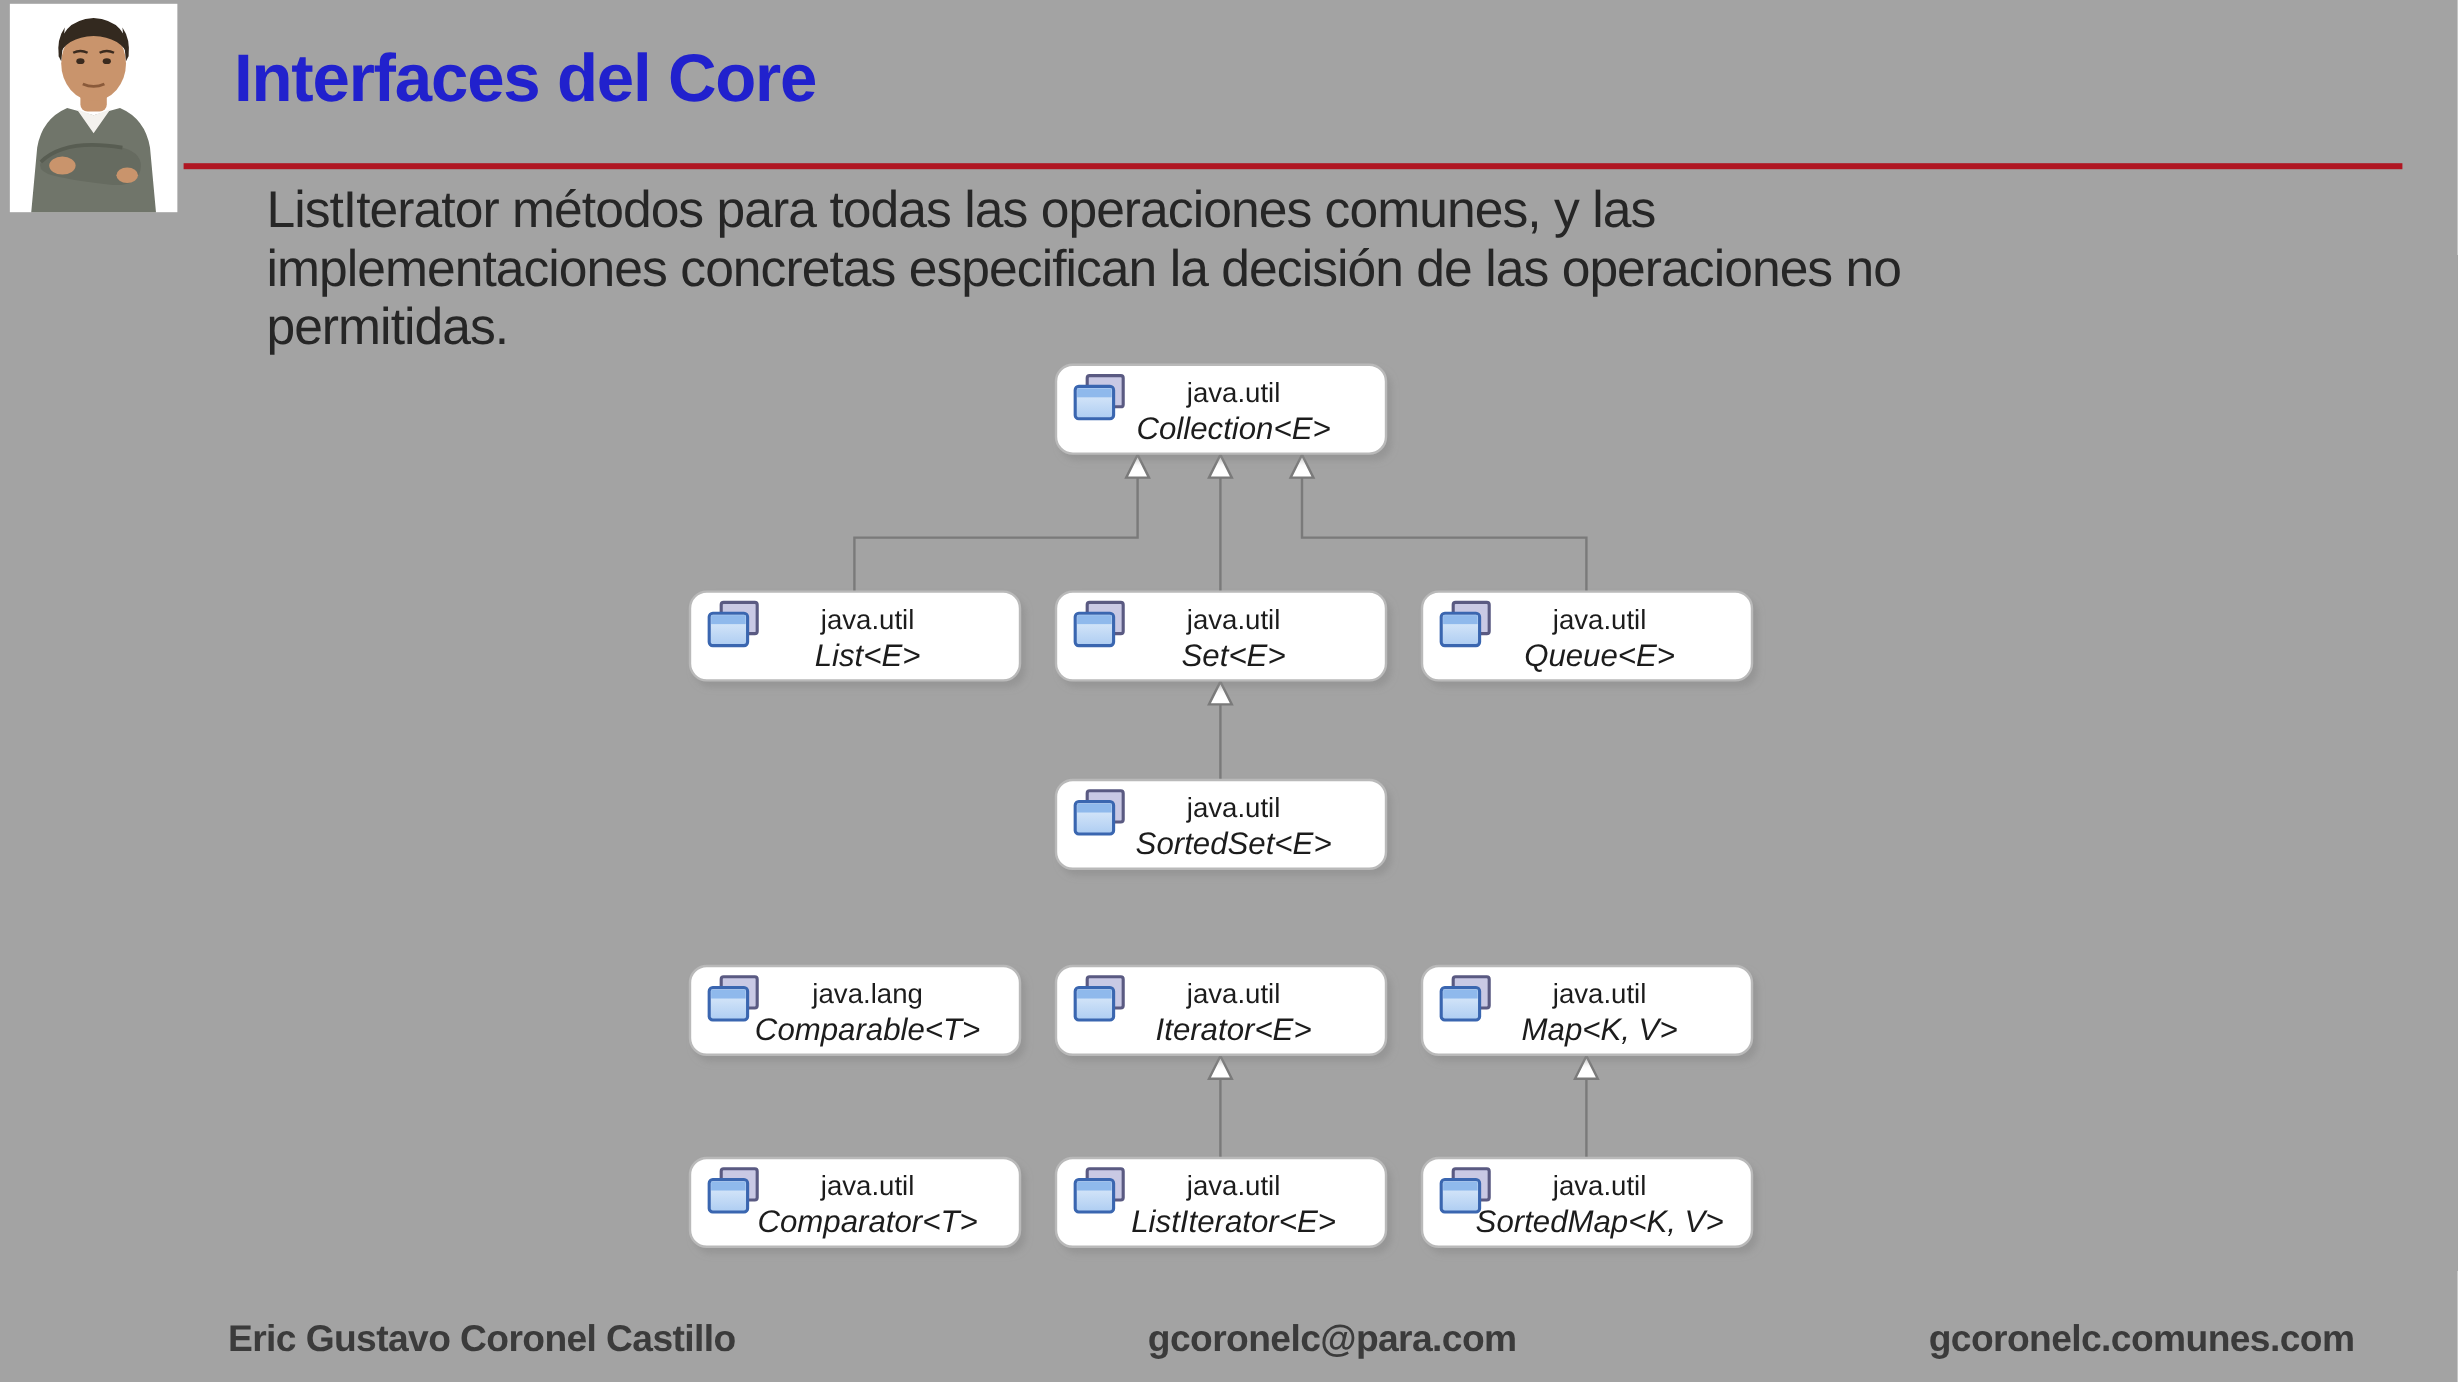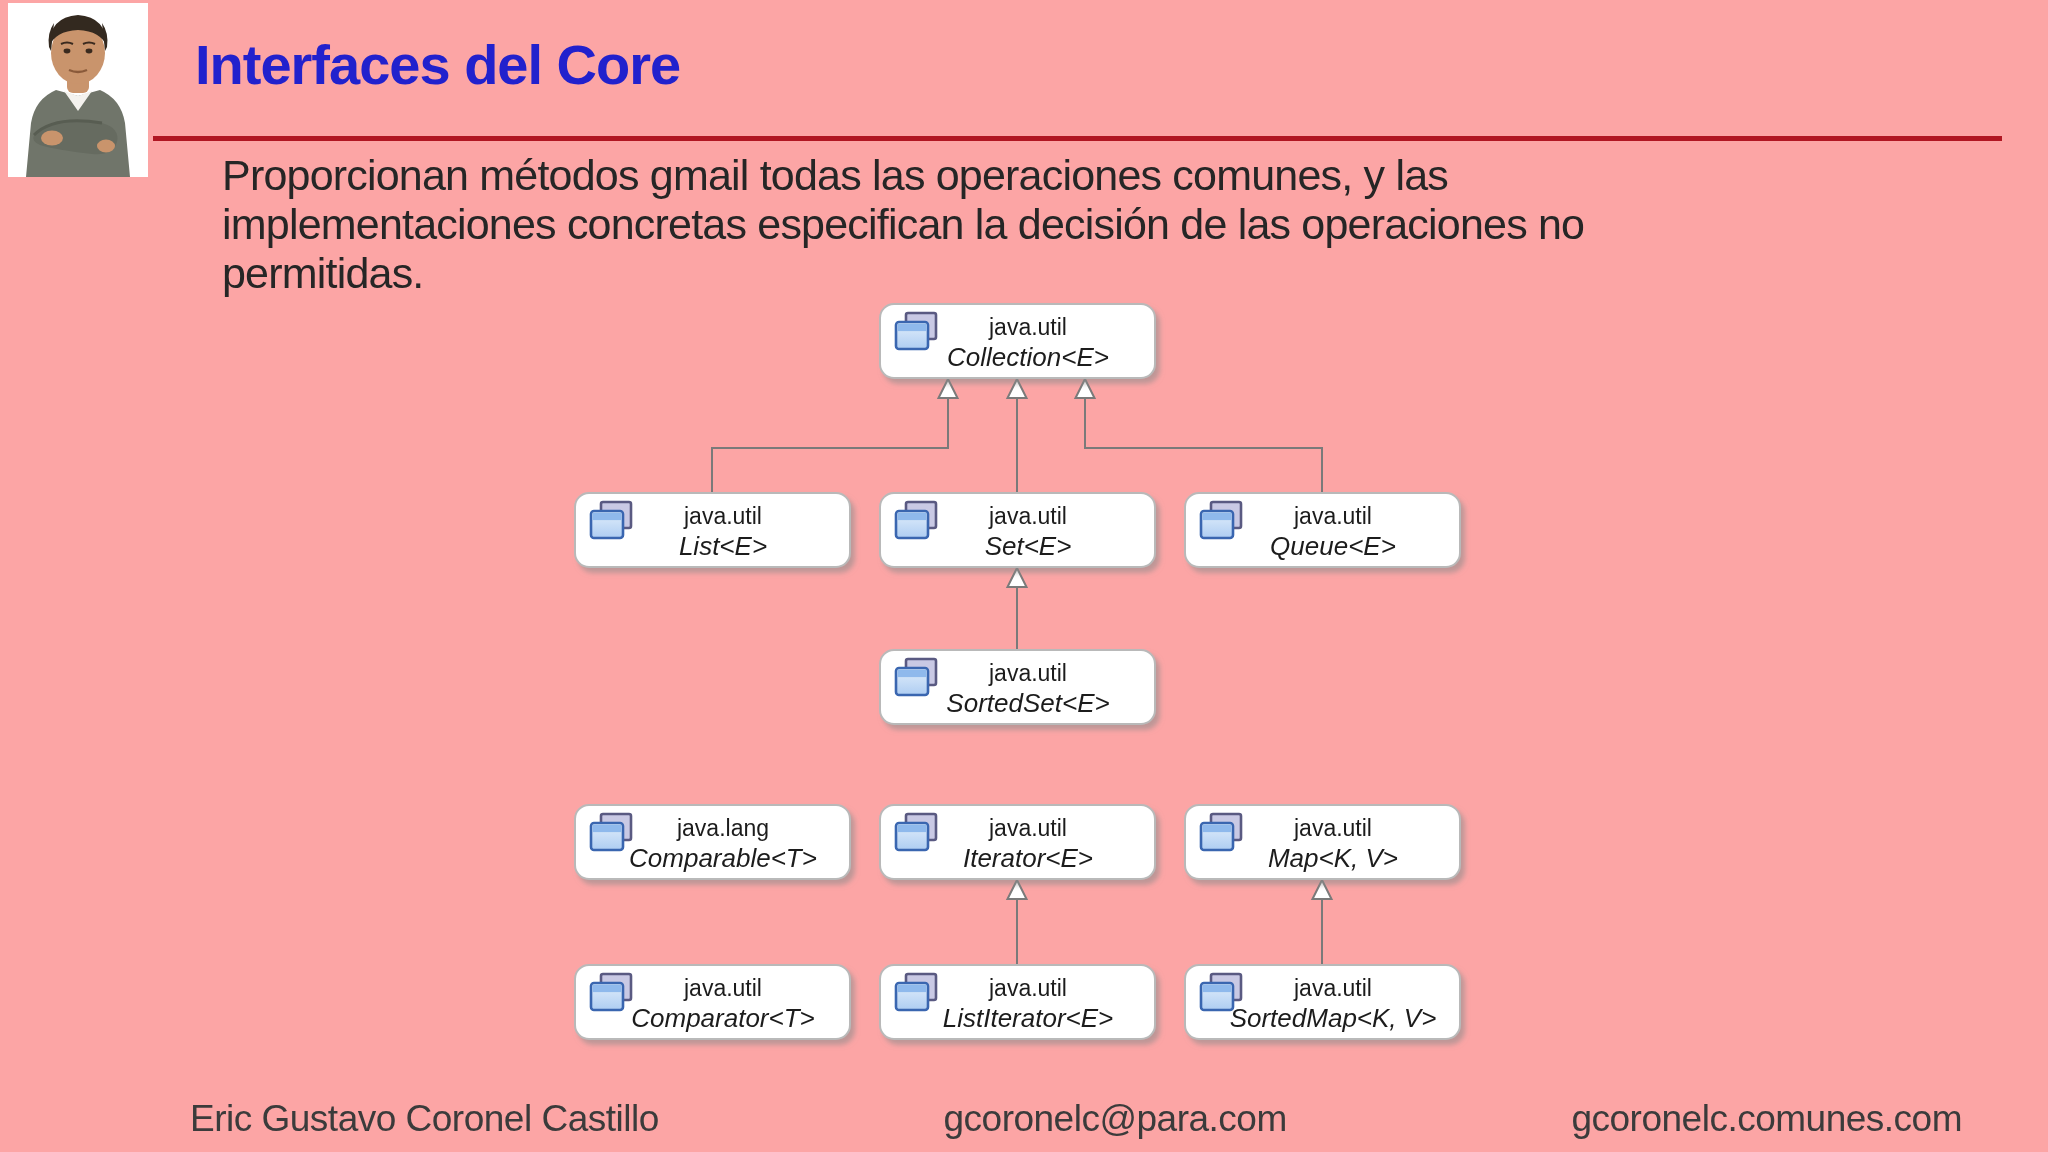--- a/index.html
+++ b/index.html
@@ -5,21 +5,21 @@
   html,body{margin:0;padding:0;}
   body{
     width:2048px;height:1152px;
     background:#ffffff;
     font-family:"Liberation Sans", sans-serif;
     position:relative;
     overflow:hidden;
   }
   .slide{
     position:absolute;inset:0;
-    background:#fca5a5;
+    background:#a3a3a3;
   }
   
   .avatar{
     position:absolute;left:8px;top:3px;width:140px;height:174px;
   }
   .title{
     position:absolute;left:195px;top:32px;
     font-size:56px;font-weight:bold;letter-spacing:-1px;
     color:#2121cd;white-space:nowrap;
   }
@@ -46,21 +46,21 @@
     font-size:23px;fill:#1c1c1c;text-anchor:middle;
   }
   .cls{
     font-family:"Liberation Sans", sans-serif;
     font-size:26px;font-style:italic;fill:#1c1c1c;text-anchor:middle;
   }
   
   .footer{
     position:absolute;left:190px;top:1098px;width:1772px;
     display:flex;justify-content:space-between;align-items:baseline;
-    font-size:37px;font-weight:normal;color:#3b3b3b;letter-spacing:-0.5px;
+    font-size:31px;font-weight:bold;color:#3b3b3b;letter-spacing:-0.5px;
   }
 </style>
 </head>
 <body>
 
 <div class="slide">
 
   <svg class="avatar" viewBox="0 0 140 174" aria-hidden="true">
     <rect x="0" y="0" width="140" height="174" fill="#ffffff"></rect>
 
@@ -84,21 +84,21 @@
 
     <path d="M26,132 Q46,112 94,120 Q112,125 109,139 Q105,153 84,151 Q48,147 32,142 Q23,138 26,132 Z" fill="#666b60"></path>
     <path d="M26,132 Q46,112 94,120" stroke="#585d52" stroke-width="3" fill="none"></path>
     <ellipse cx="44" cy="135" rx="11" ry="7.5" fill="#c9946c"></ellipse>
     <ellipse cx="98" cy="143" rx="9" ry="6.5" fill="#c9946c"></ellipse>
   </svg>
 
   <div class="title">Interfaces del Core</div>
   <div class="rule"></div>
 
-  <p class="body-text">Proporcionan métodos gmail todas las operaciones comunes, y las
+  <p class="body-text">ListIterator métodos para todas las operaciones comunes, y las
 implementaciones concretas especifican la decisión de las operaciones no
 permitidas.</p>
 
   <svg class="diagram" viewBox="0 0 2048 1152">
     <defs>
       <filter id="ds" x="-20%" y="-20%" width="150%" height="160%">
         <feDropShadow dx="4" dy="5" stdDeviation="2.5" flood-color="#8a8a8a" flood-opacity="0.55"></feDropShadow>
       </filter>
       <linearGradient id="frontGrad" x1="0" y1="0" x2="0" y2="1">
         <stop offset="0" stop-color="#e2eefb"></stop>

